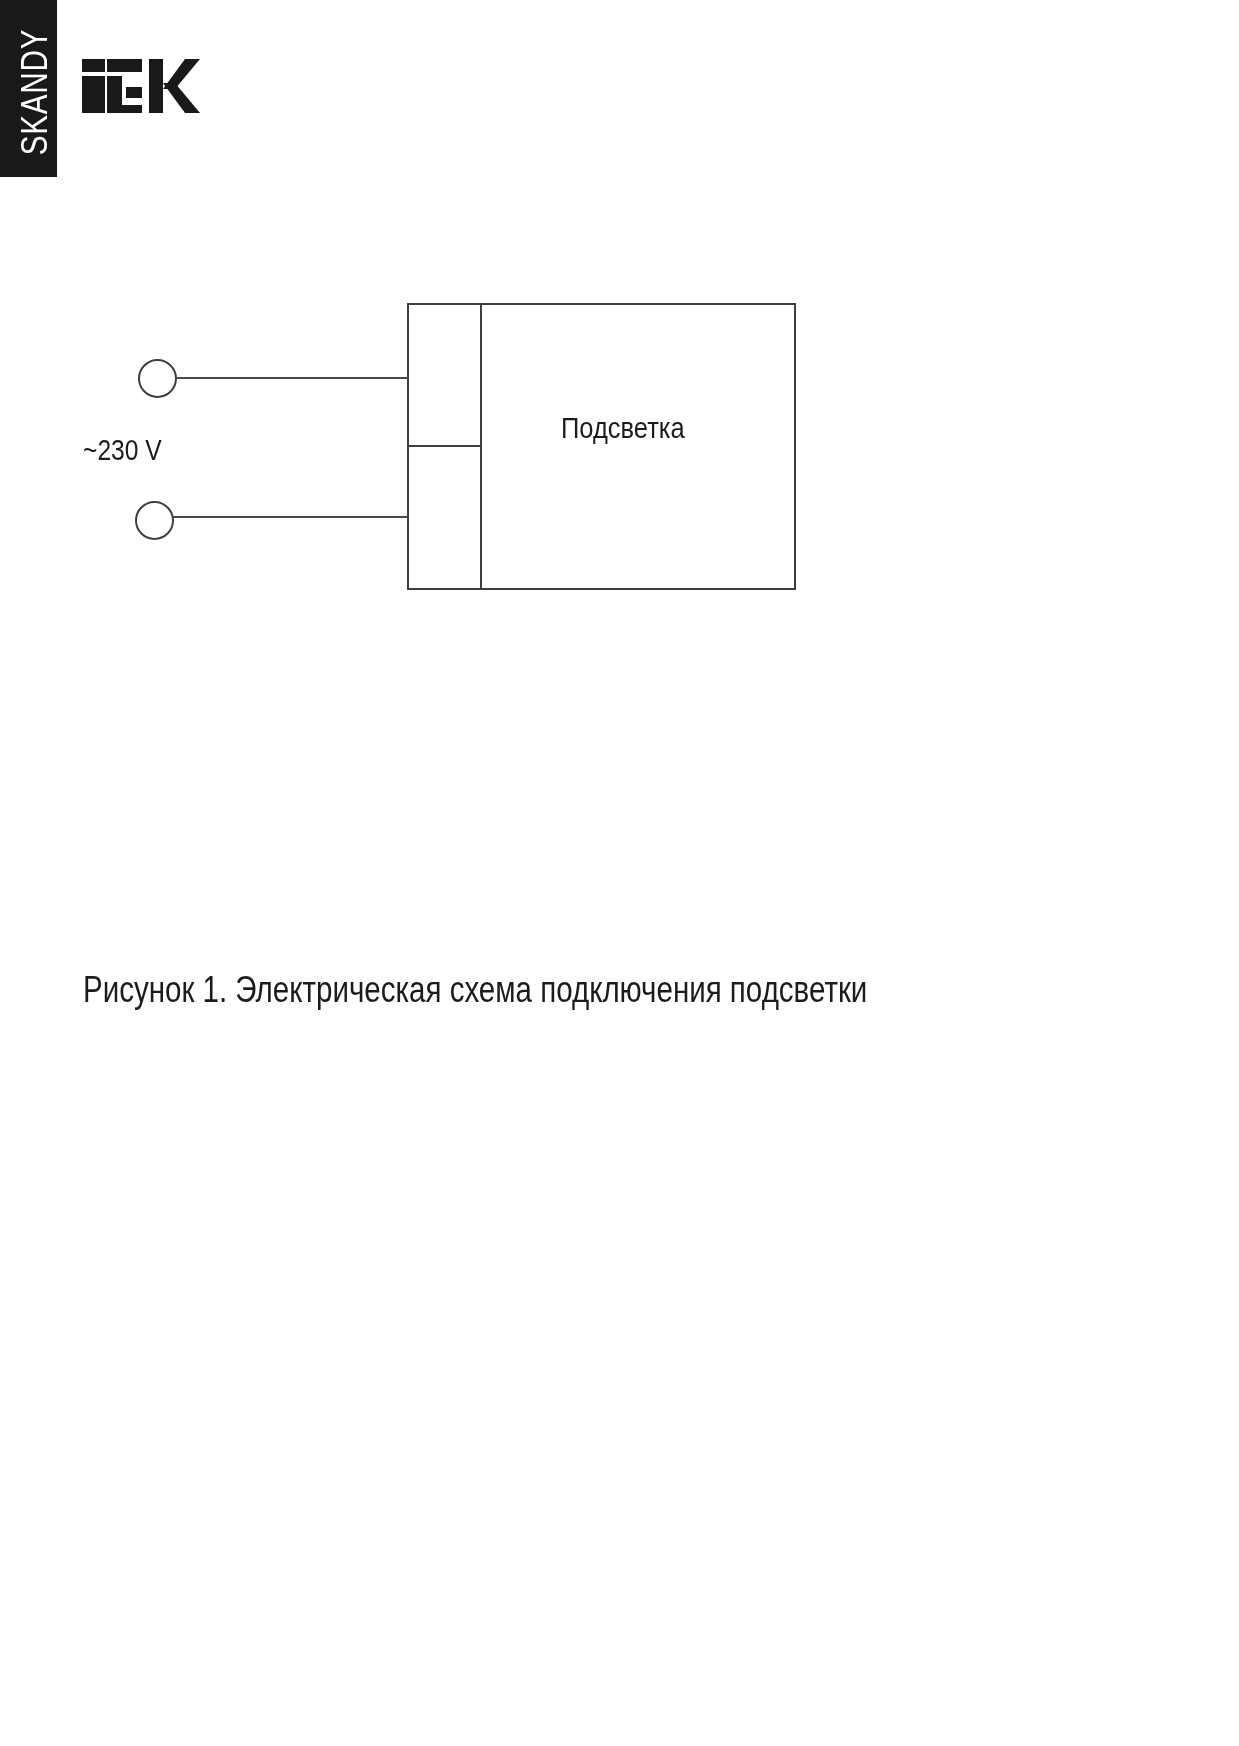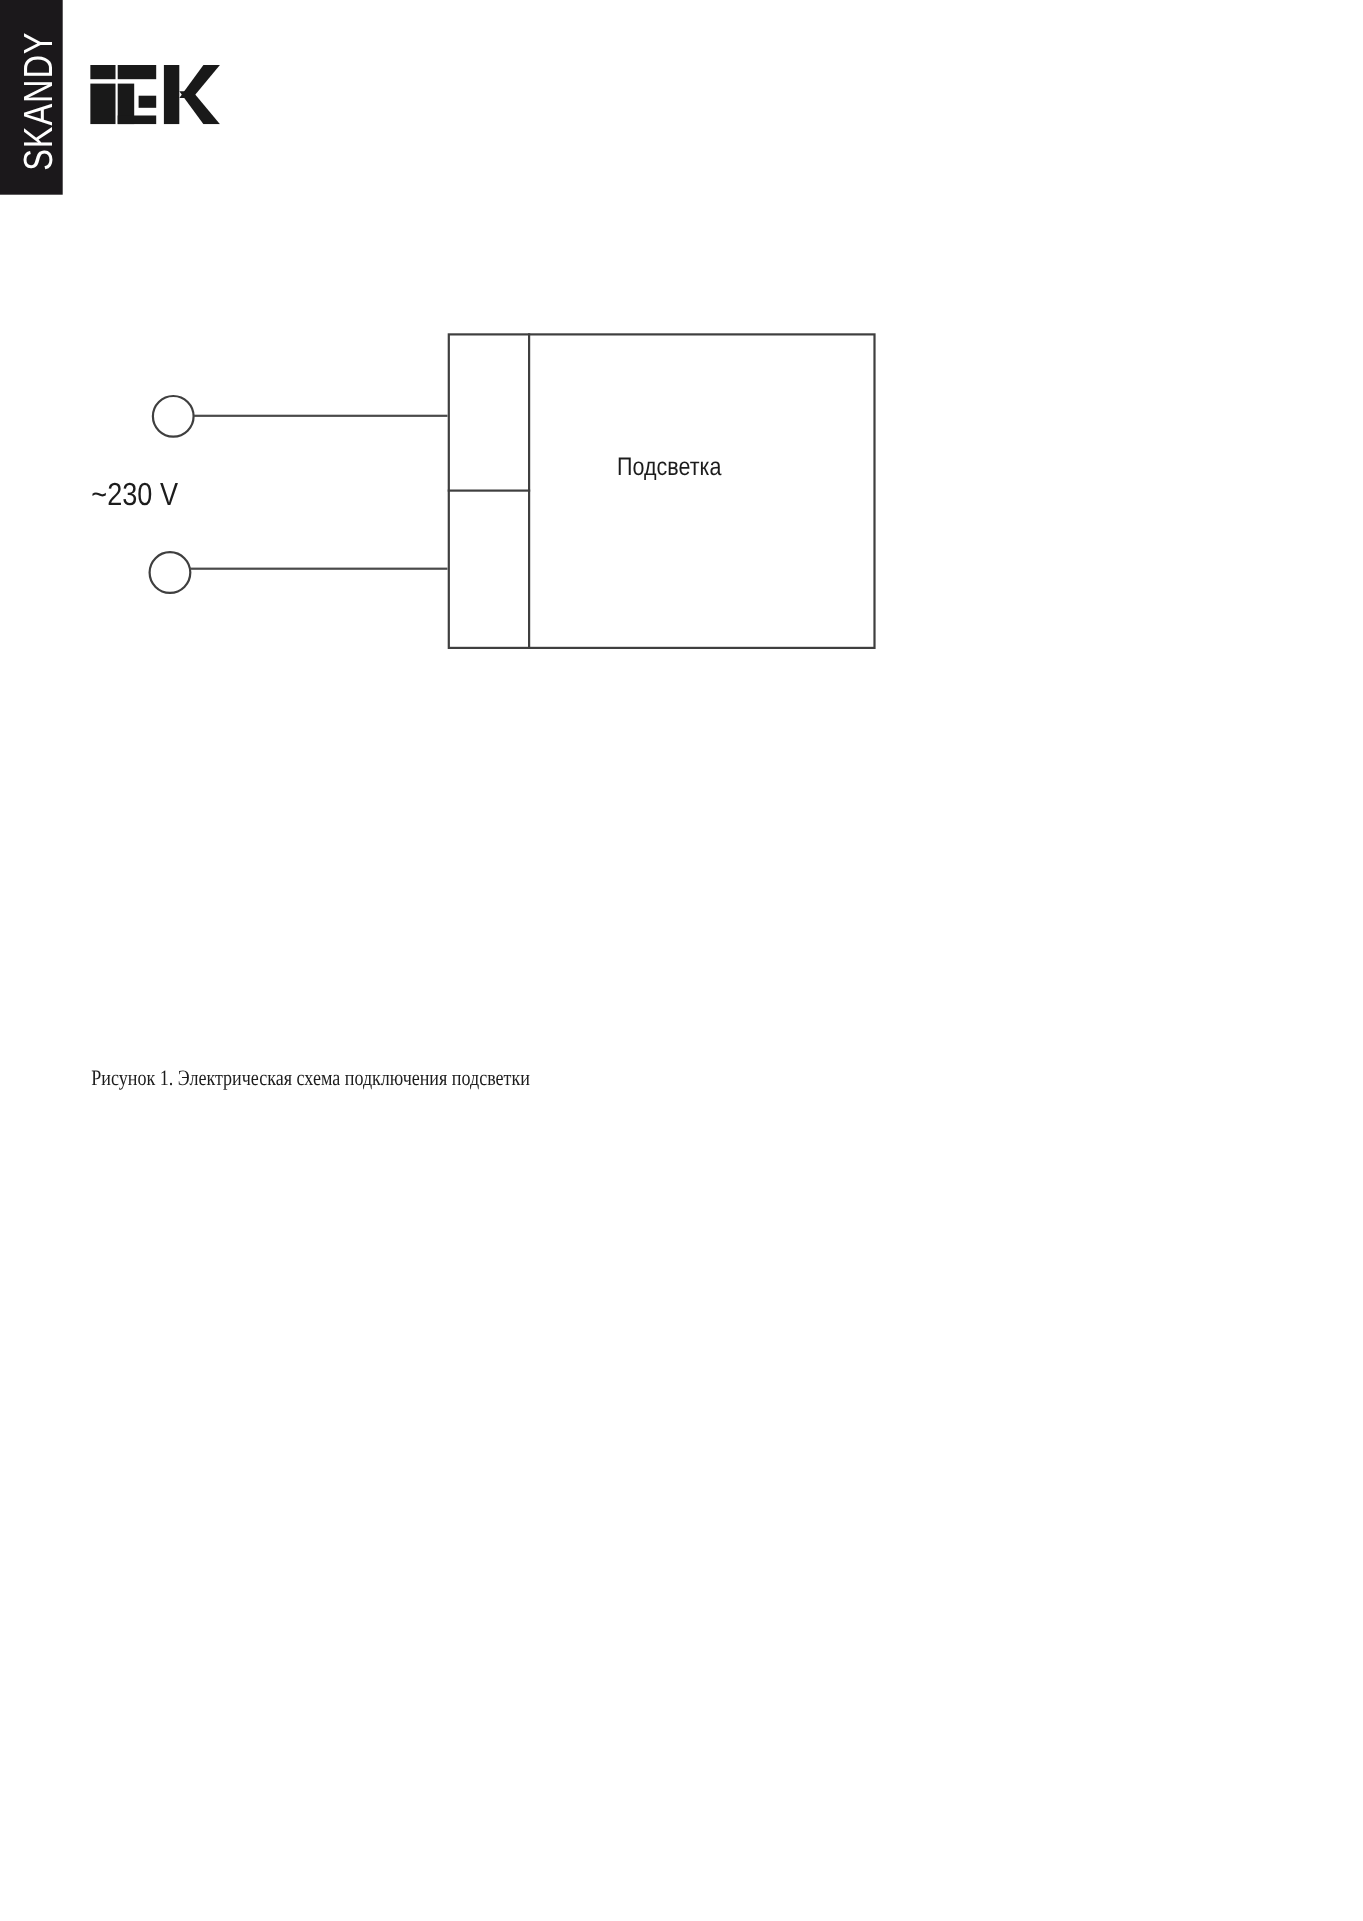--- a/index.html
+++ b/index.html
@@ -82,39 +82,38 @@
 
   
   .cond {
     display: inline-block;
     transform-origin: left top;
     white-space: nowrap;
   }
   .device-label {
     position: absolute;
     left: 561px; top: 411px;
-    font-size: 23px;
+    font-size: 30px;
     color: #1c1c1c;
   }
   .device-label .cond { transform: scaleX(0.85); }
 
   .voltage-label {
     position: absolute;
     left: 83px; top: 434px;
     font-size: 29px;
     color: #1c1c1c;
   }
   .voltage-label .cond { transform: scaleX(0.85); }
 
   .figure-caption {
     position: absolute;
     left: 83px; top: 969px;
-    font-size: 20px;
+    font-size: 36px;
     color: #1c1c1c;
-    font-family: Liberation Serif, serif;
   }
   .figure-caption .cond { transform: scaleX(0.82); }
 </style>
 </head>
 <body>
 
 <div class="page">
 
   <div class="side-banner">
     <span class="side-banner-text">SKANDY</span>

